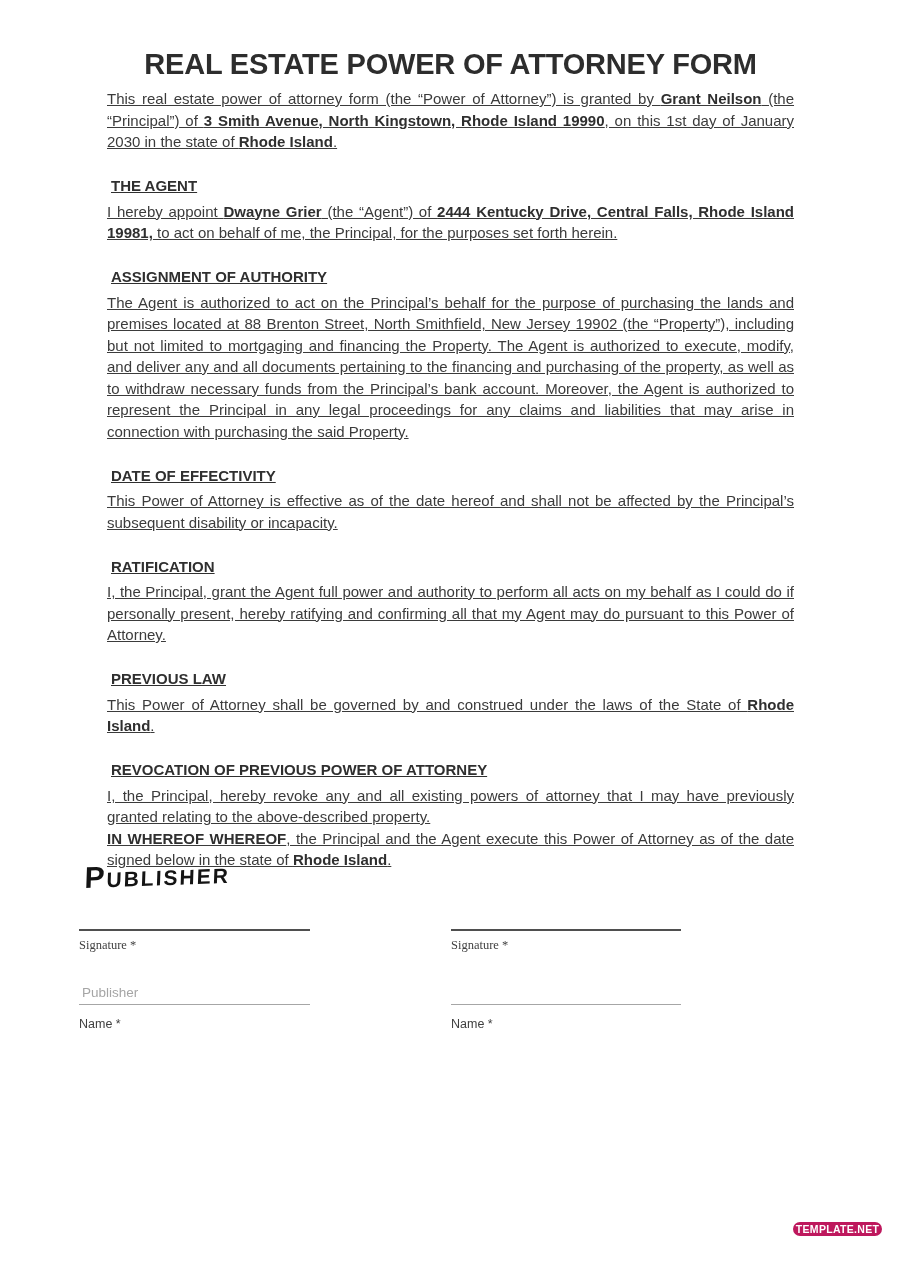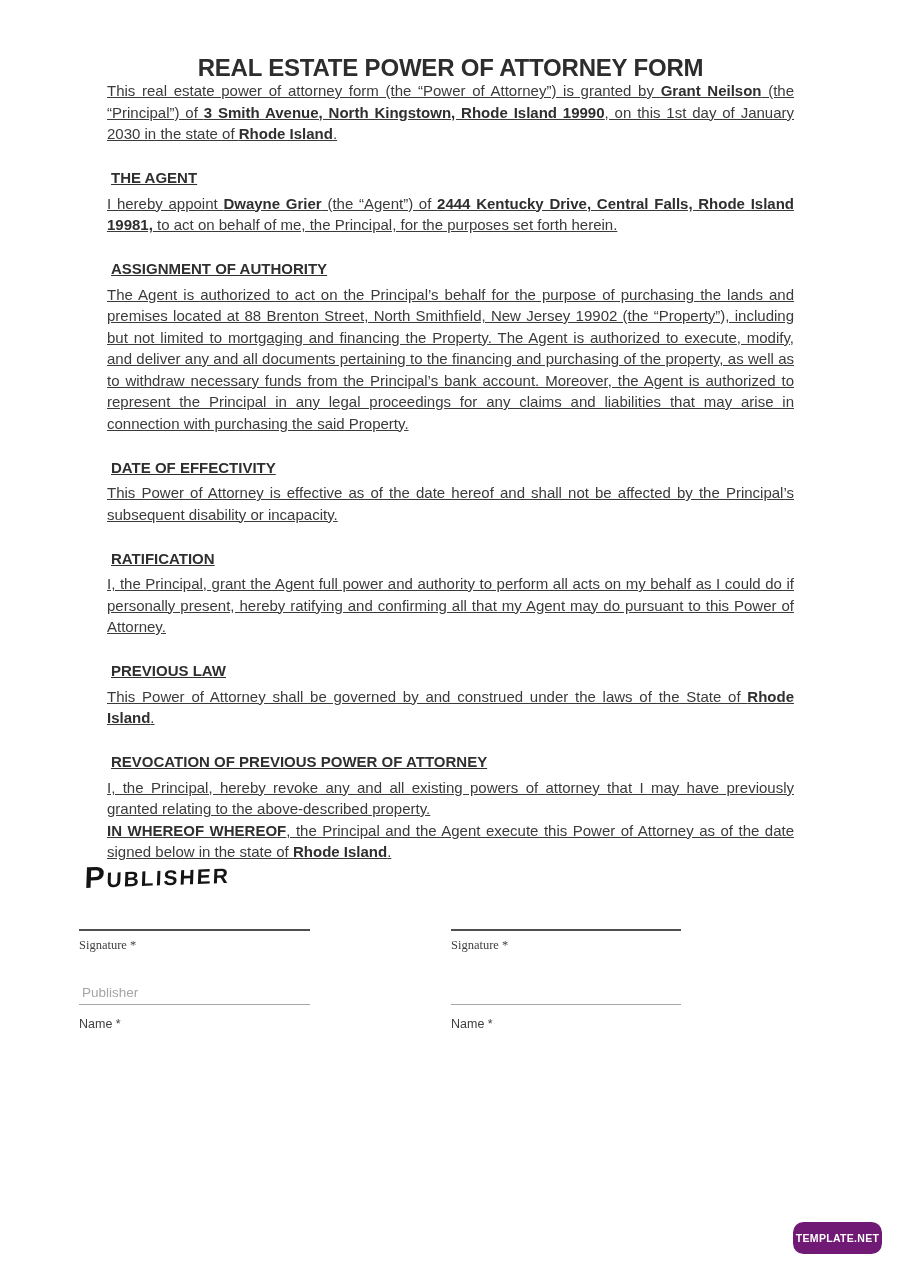--- a/index.html
+++ b/index.html
@@ -14,24 +14,24 @@
     background: #ffffff;
     font-family: "Liberation Sans", sans-serif;
     color: #3b3b3b;
     overflow: hidden;
   }
   .content {
     width: 687px;
     margin-left: 107px;
   }
   h1.doc-title {
-    margin: 0;
-    padding-top: 56px;
+    margin: 12px;
+    padding-top: 40px;
     text-align: center;
-    font-size: 24px;
+    font-size: 29px;
     line-height: 24px;
     font-weight: 700;
     color: #2d2d2d;
     letter-spacing: -0.2px;
   }
   p.body-par {
     margin: 0;
     font-size: 15px;
     line-height: 21.5px;
     text-align: justify;
@@ -105,23 +105,23 @@
     line-height: 16px;
     color: #3f3f3f;
   }
 
   
   .badge {
     position: absolute;
     left: 793px;
     top: 1222px;
     width: 89px;
-    height: 32px;
+    height: 14px;
     border-radius: 10.5px;
-    background: #701a75;
+    background: #be185d;
     color: #ffffff;
     font-size: 10.5px;
     font-weight: 700;
     letter-spacing: 0.3px;
     display: flex;
     align-items: center;
     justify-content: center;
   }
 </style>
 </head>

